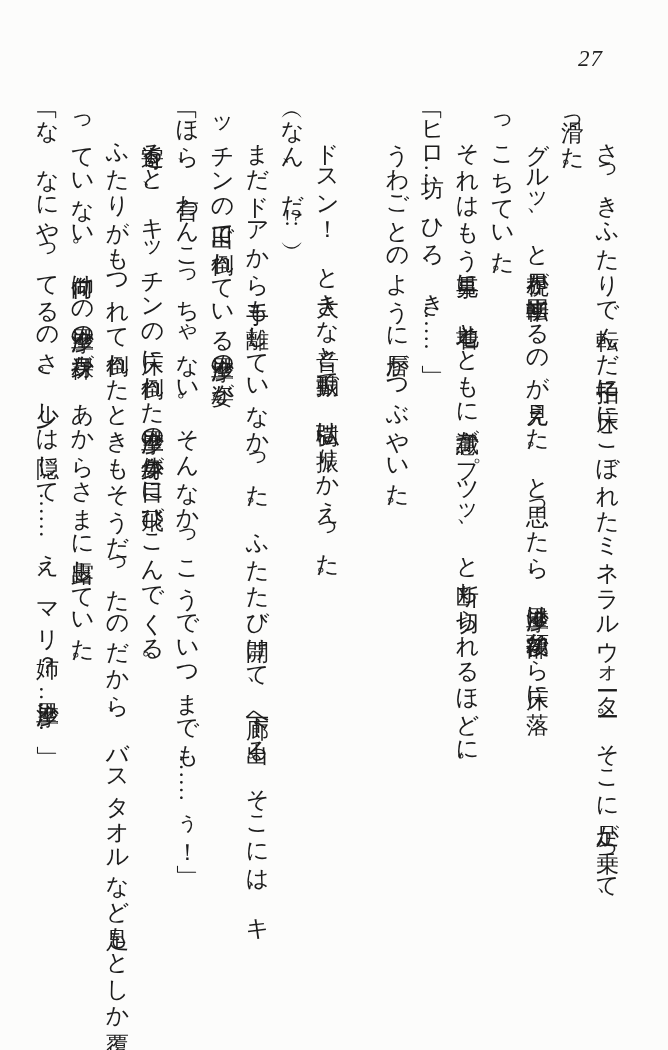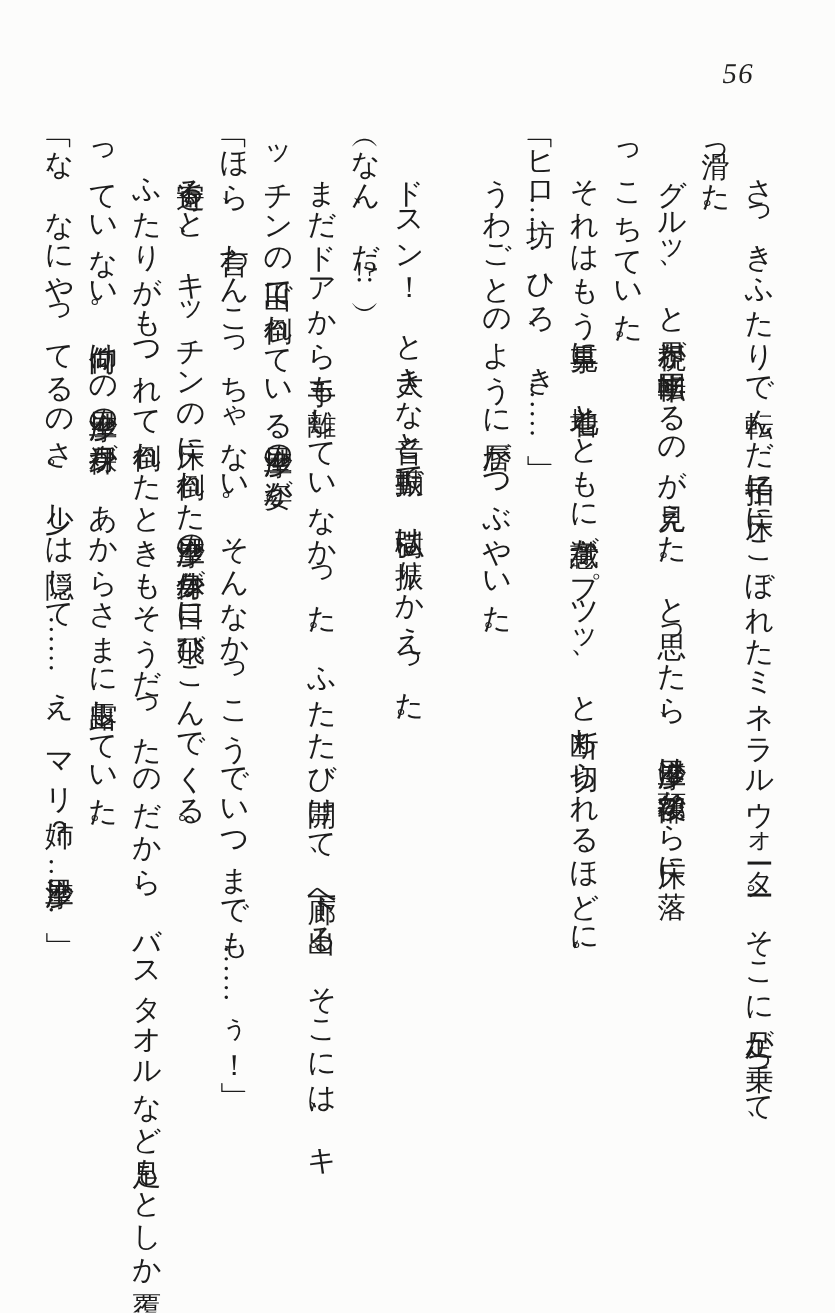--- a/index.html
+++ b/index.html
@@ -56,21 +56,21 @@
   
   .tcy {
     text-combine-upright: all;
     -webkit-text-combine: horizontal;
   }
 </style>
 </head>
 <body>
 
 <div class="page">
-  <div class="page-number">56</div>
+  <div class="page-number">27</div>
 
   <div class="text-area">
       <div class="line">　さっきふたりで転んだ拍子に床にこぼれたミネラルウォーター。そこに足が乗って、</div>
       <div class="line">滑った。</div>
       <div class="line">　グルッ、と視界が半回転するのが見えた。と思ったら、摩里沙は後頭部から床に落</div>
       <div class="line">っこちていた。</div>
       <div class="line">　それはもう見事に、着地とともに意識がプツッ、と断ち切られるほどに。</div>
       <div class="line">「ヒロ坊……ひろ、き……」</div>
       <div class="line">　うわごとのように唇がつぶやいた。</div>
       <div class="line"></div>

